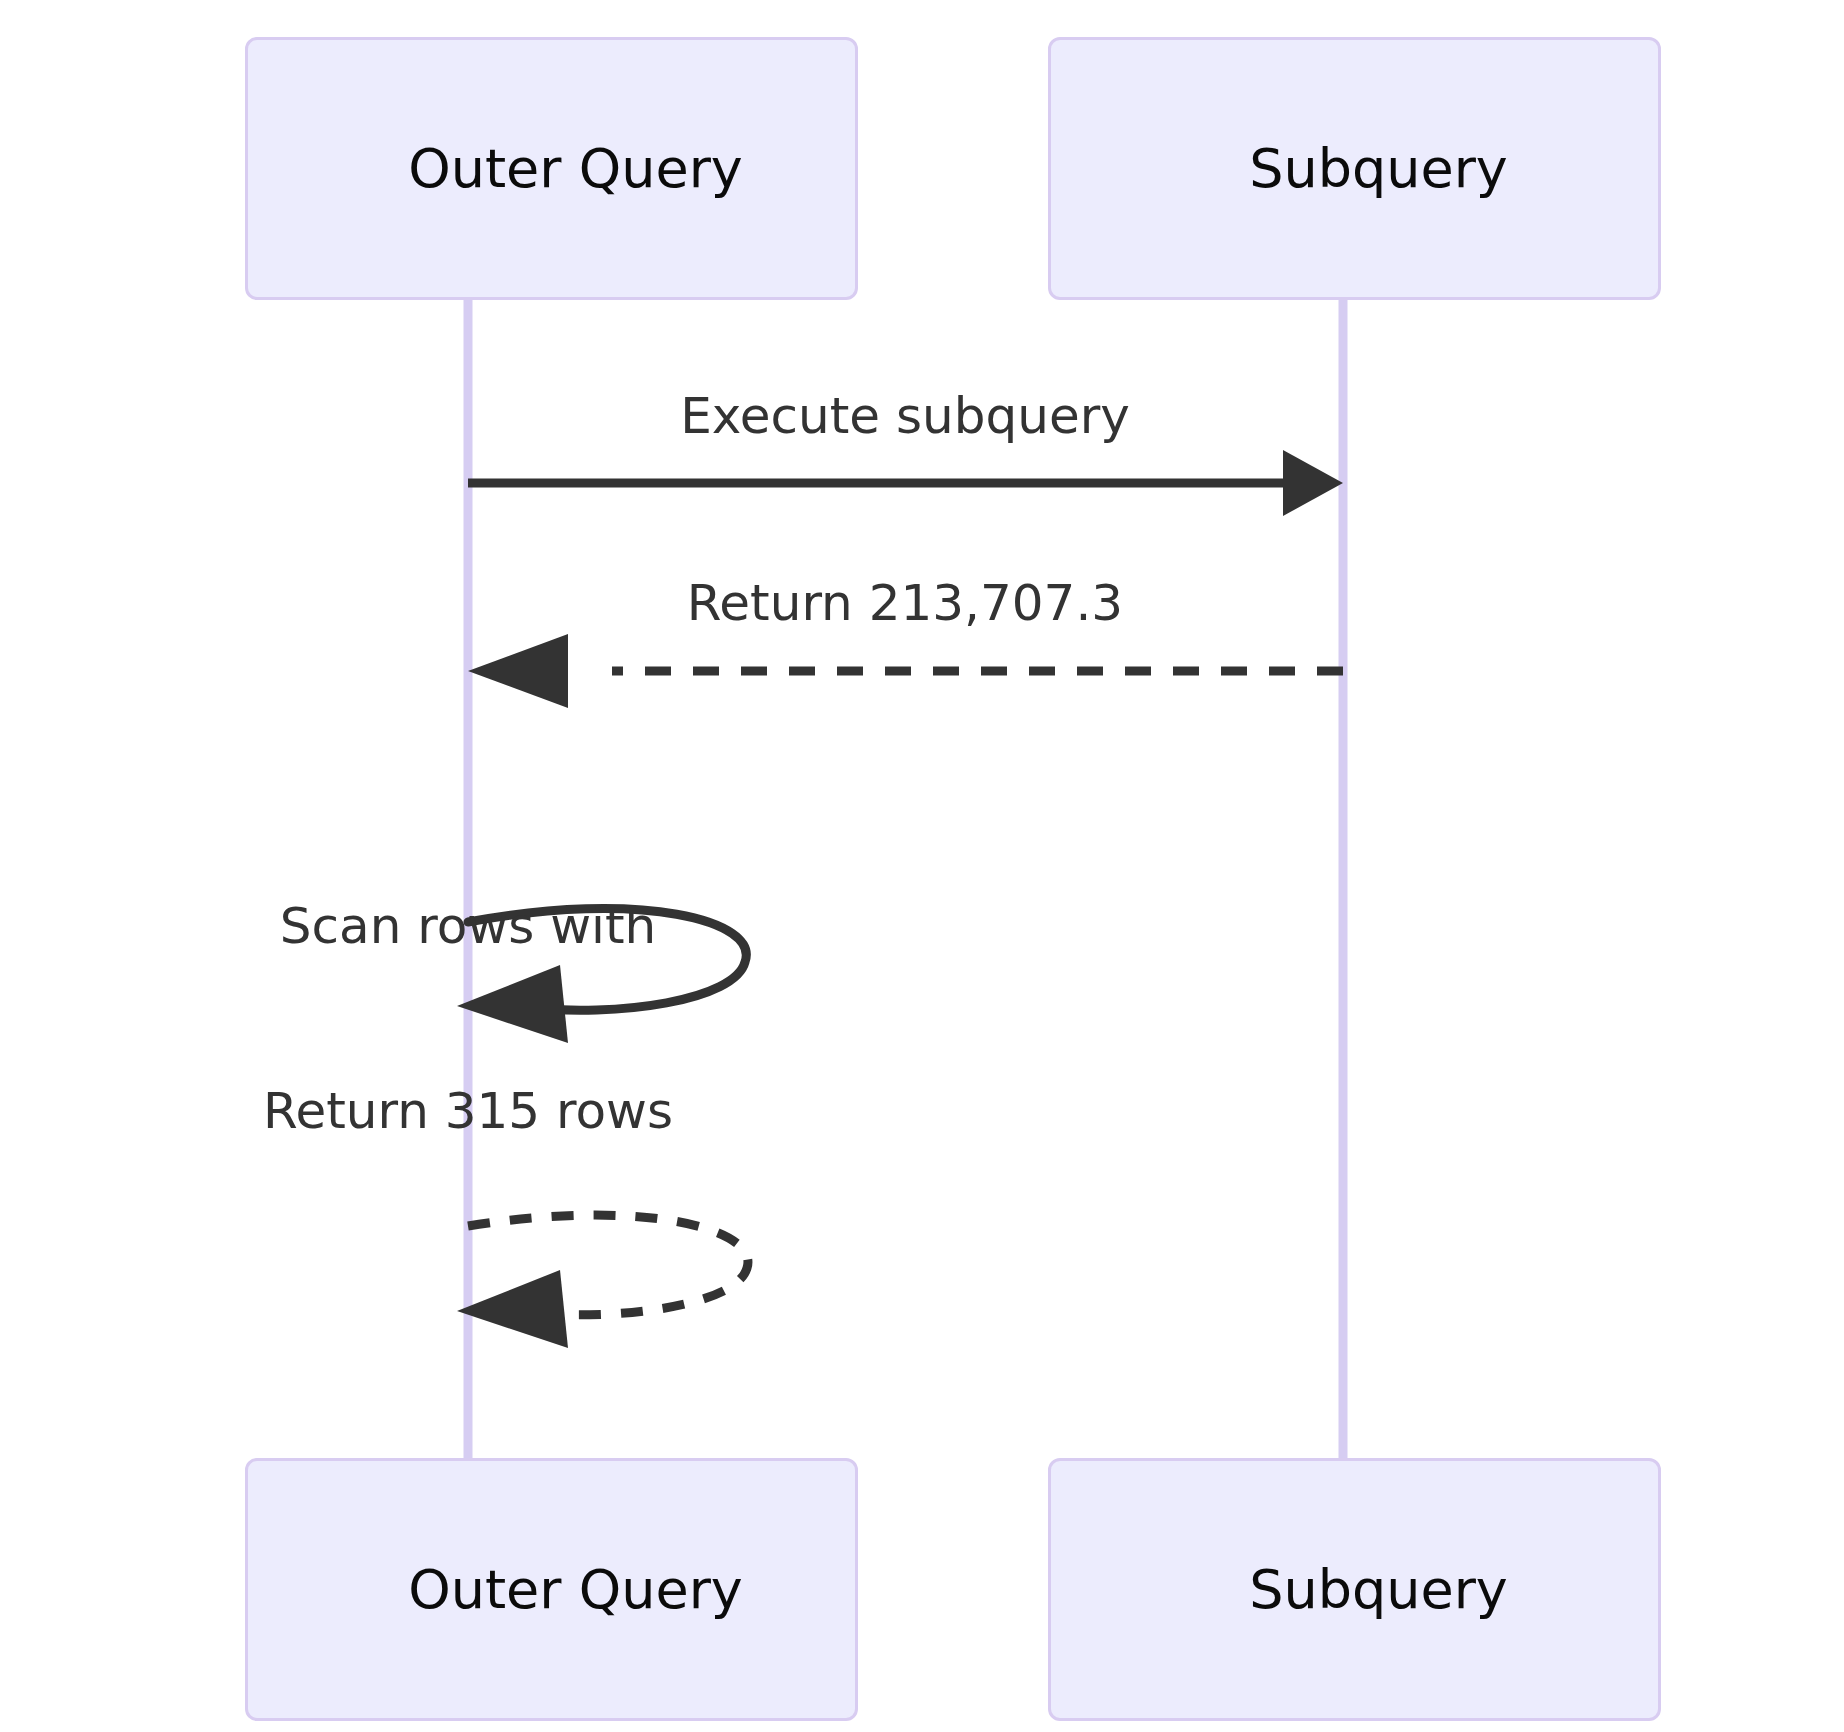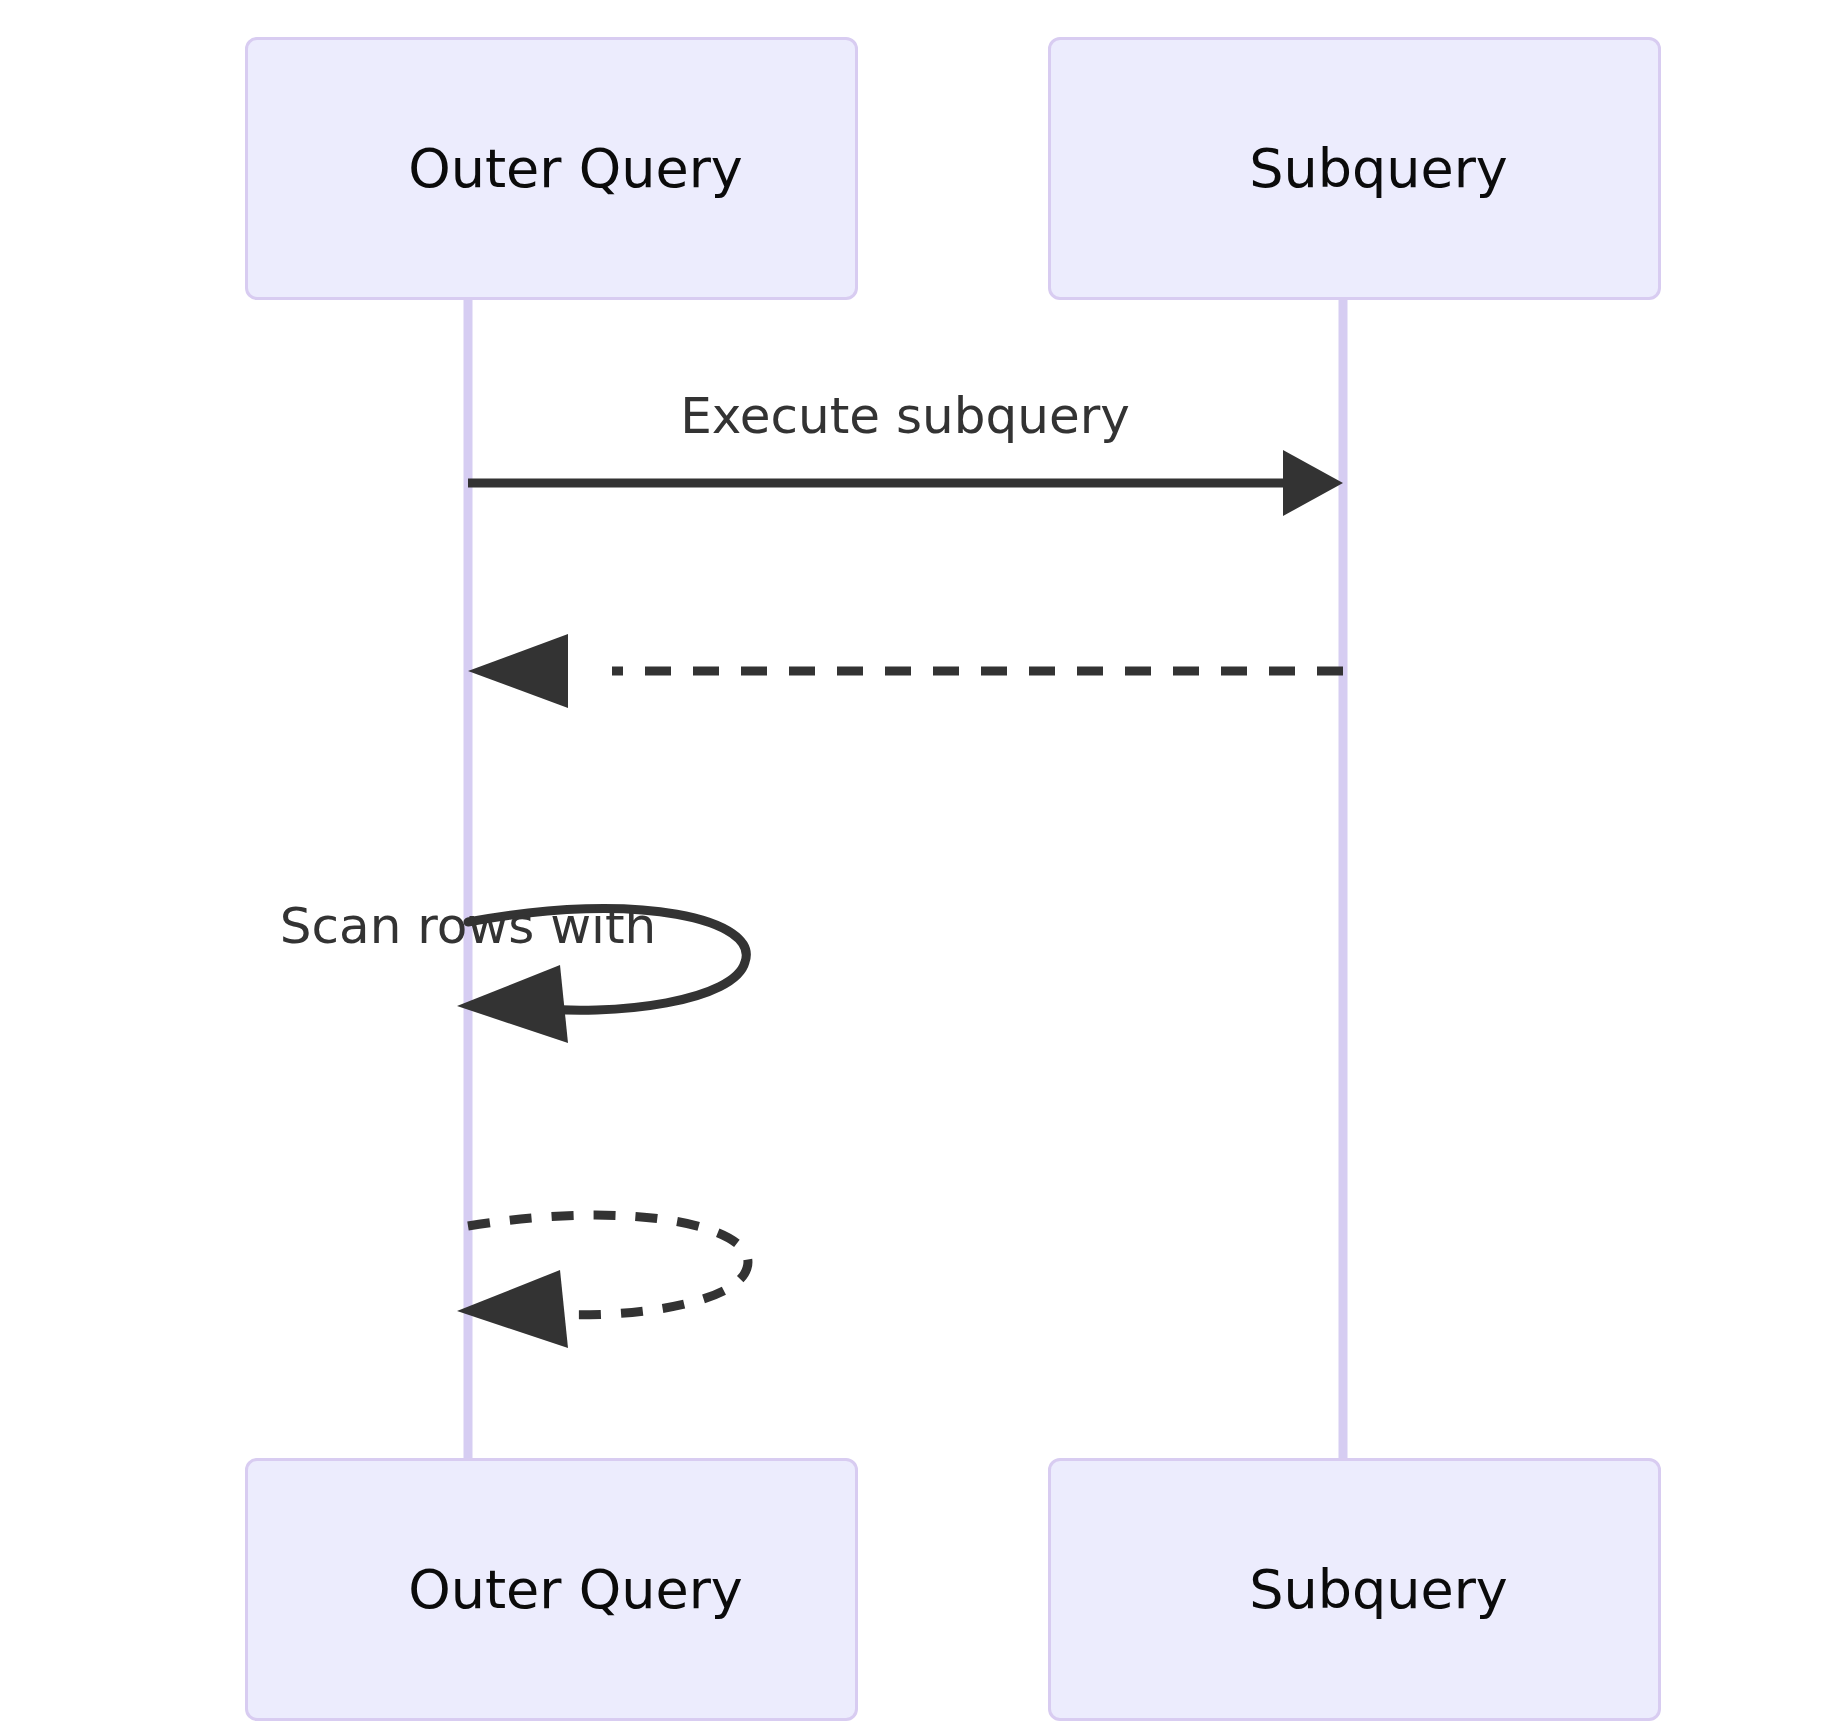--- a/index.html
+++ b/index.html
@@ -103,19 +103,21 @@
   <div class="participant-box" style="left:245px; top:1458px; width:613px; height:263px;">
     <span class="participant-label">Outer Query</span>
   </div>
 
   <div class="participant-box" style="left:1048px; top:1458px; width:613px; height:263px;">
     <span class="participant-label">Subquery</span>
   </div>
 
   <div class="msg-label" style="left:905px; top:385px;text-align:right;">Execute subquery</div>
 
+  <div class="msg-label" style="left:905px; top:572px;">Return 213,707.3</div>
 
   <div class="msg-label" style="left:468px; top:770px;">
     <div>Scan rows with</div>
   </div>
 
+  <div class="msg-label" style="left:468px; top:1080px;">Return 315 rows</div>
 
 </div>
 
 </body></html>

